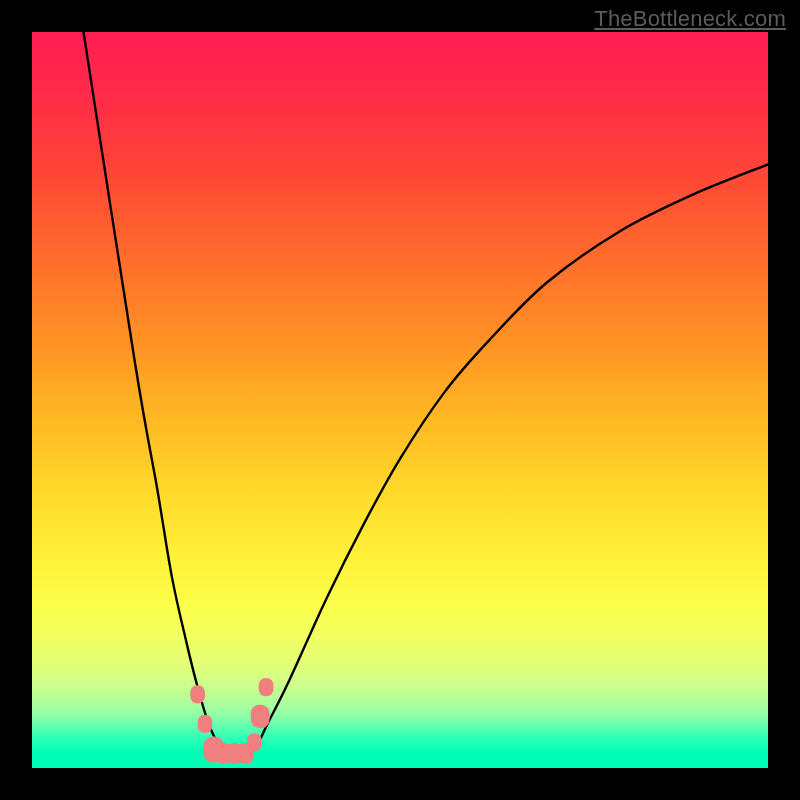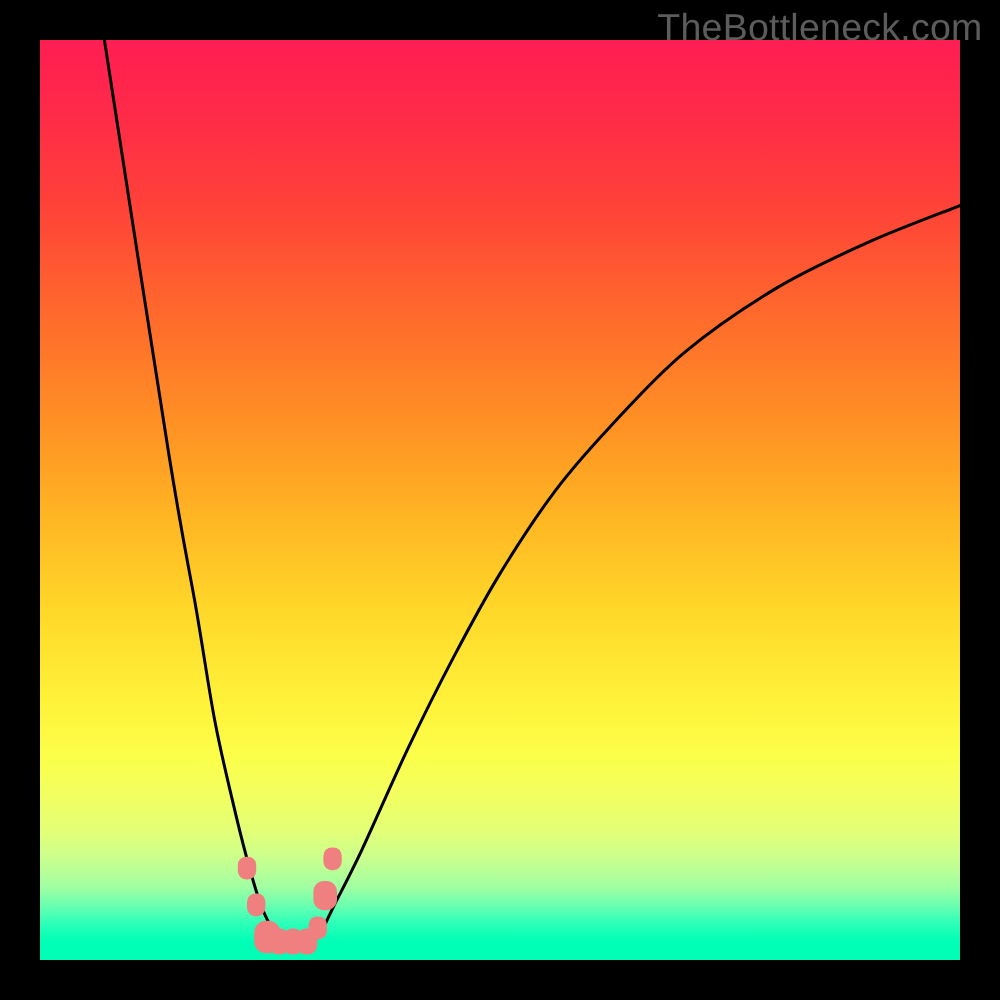--- a/index.html
+++ b/index.html
@@ -43,24 +43,25 @@
       #2dffb8 96%,
       #00ffb6 98%,
       #00ffb6 100%
     );
   }
   .watermark {
     position: absolute;
     top: 6px;
     right: 14px;
     color: #5c5c5c;
-    font-size: 30px;
+    font-size: 22px;
     font-weight: 400;
     letter-spacing: 0.2px;
     user-select: none;
+    text-decoration: underline;
   }
   svg.curve {
     position: absolute;
     left: 0; top: 0;
     width: 736px; height: 736px;
     pointer-events: none;
   }
 </style>
 </head>
 <body>

